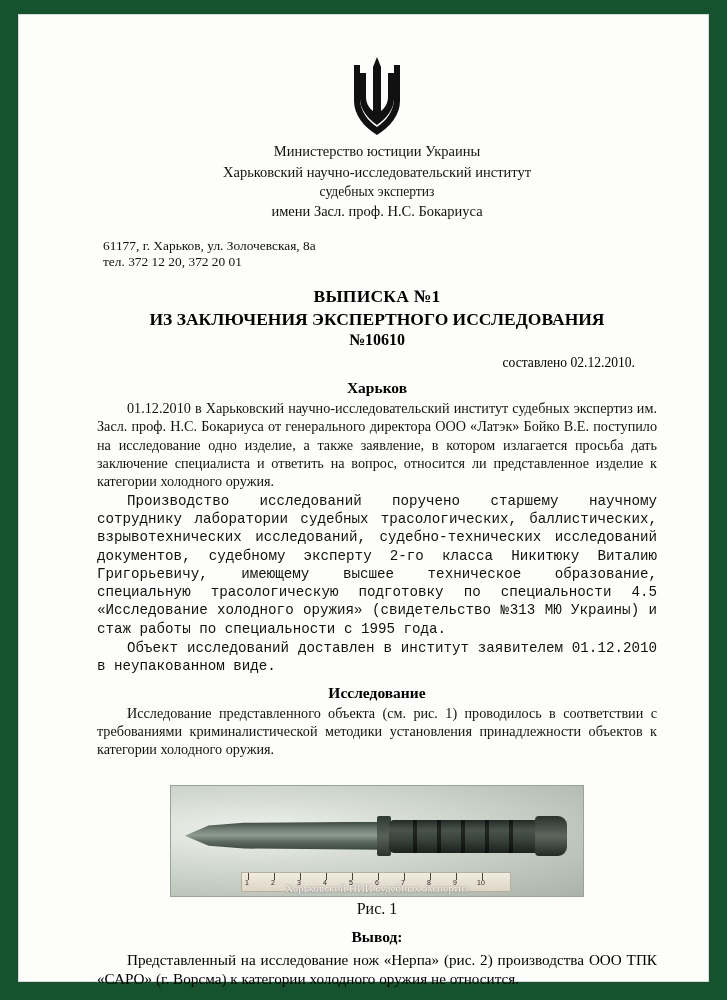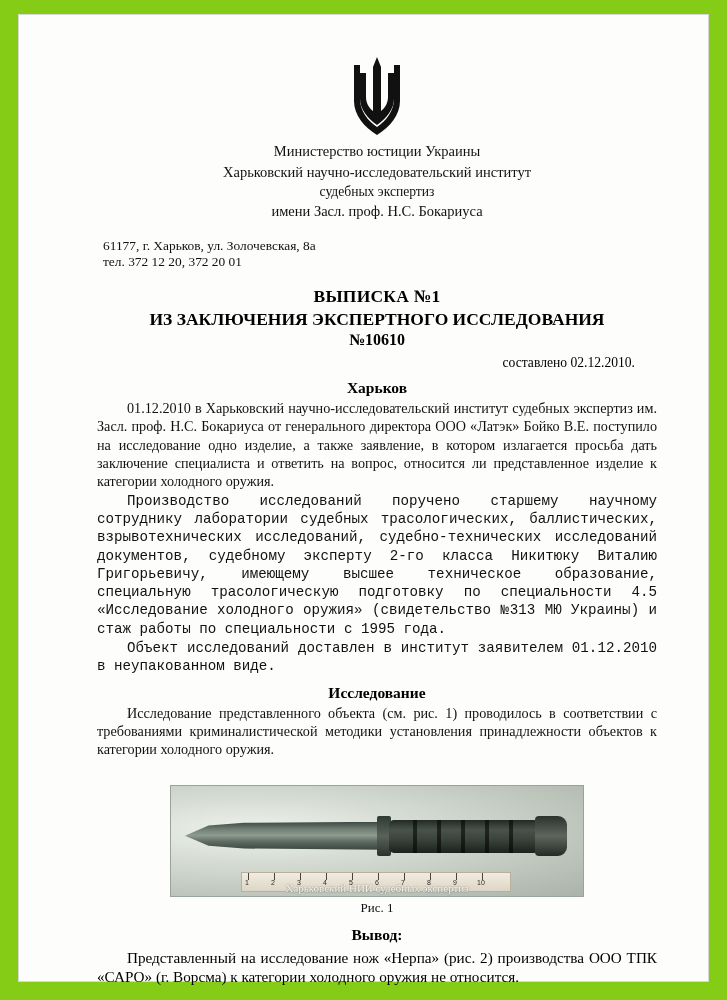--- a/index.html
+++ b/index.html
@@ -10,21 +10,21 @@
   body {
     width: 727px;
     height: 1000px;
     overflow: hidden;
     font-family: "Liberation Serif", serif;
   }
   .page {
     position: relative;
     width: 727px;
     height: 1000px;
-    background: #84cc16;
+    background: #14532d;
     box-sizing: border-box;
   }
   .sheet {
     position: absolute;
     left: 18px;
     top: 14px;
     width: 691px;
     height: 968px;
     background: #fdfdfb;
     border: 1px solid #d7d7d4;
@@ -208,21 +208,21 @@
     left: 50%;
     transform: translateX(-50%);
     bottom: 2px;
     font-size: 11px;
     color: rgba(255,255,255,.85);
     text-shadow: 0 0 2px rgba(0,0,0,.5);
     white-space: nowrap;
     font-family: "Liberation Serif", serif;
   }
   .fig-caption {
-    font-size: 13px;
+    font-size: 16px;
     margin-top: 3px;
     color: #111;
   }
 
   
   .sig-block {
     margin-top: 30px;
     position: relative;
     height: 120px;
   }

